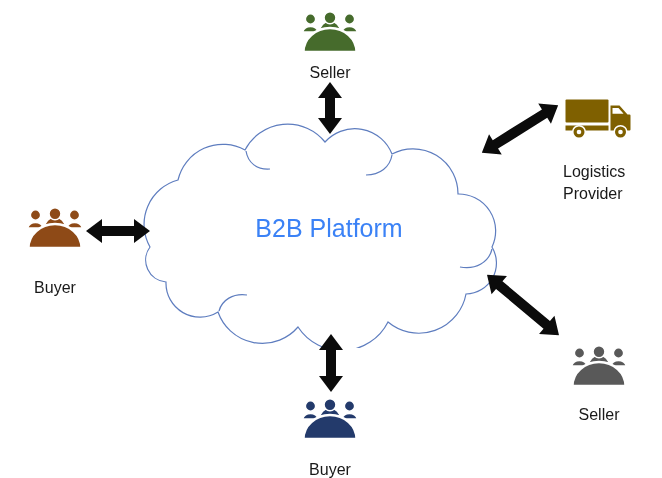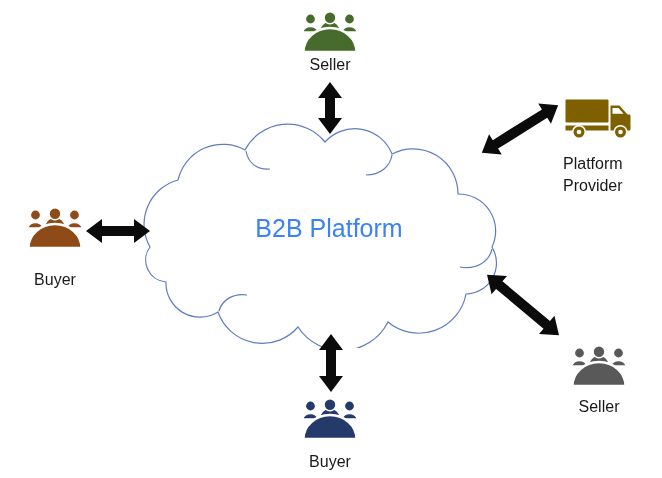--- a/index.html
+++ b/index.html
@@ -12,20 +12,21 @@
     font-family: "Liberation Sans", sans-serif;
   }
   .abs { position: absolute; }
   .node-label {
     position: absolute;
     font-size: 16px;
     color: #191919;
     text-align: center;
     line-height: 21px;
     white-space: pre-line;
+    margin-top: 8px;
   }
   .node-label.left-align { text-align: left; }
   .cloud-title {
     position: absolute;
     left: 140px; top: 122px;
     width: 378px; height: 212px;
     display: flex;
     align-items: center;
     justify-content: center;
     font-size: 25px;
@@ -97,21 +98,21 @@
   </svg>
 
   <svg class="abs" style="left:301px; top:12px;" width="58" height="40" fill="#466B2C">
     <use href="#people-group"></use>
   </svg>
   <div class="node-label" style="left:300px; top:54px; width:60px;">Seller</div>
 
   <svg class="abs" style="left:565px; top:97px;" width="66" height="42" fill="#7F6000">
     <use href="#delivery-truck"></use>
   </svg>
-  <div class="node-label left-align" style="left:563px; top:153px; width:80px; line-height:22px;">Platform Provider</div>
+  <div class="node-label left-align" style="left:563px; top:153px; width:80px; line-height:22px;">Logistics Provider</div>
 
   <svg class="abs" style="left:26px; top:208px;" width="58" height="40" fill="#8E4A17">
     <use href="#people-group"></use>
   </svg>
   <div class="node-label" style="left:26px; top:269px; width:58px;">Buyer</div>
 
   <svg class="abs" style="left:570px; top:346px;" width="58" height="40" fill="#595959">
     <use href="#people-group"></use>
   </svg>
   <div class="node-label" style="left:568px; top:396px; width:62px;">Seller</div>

